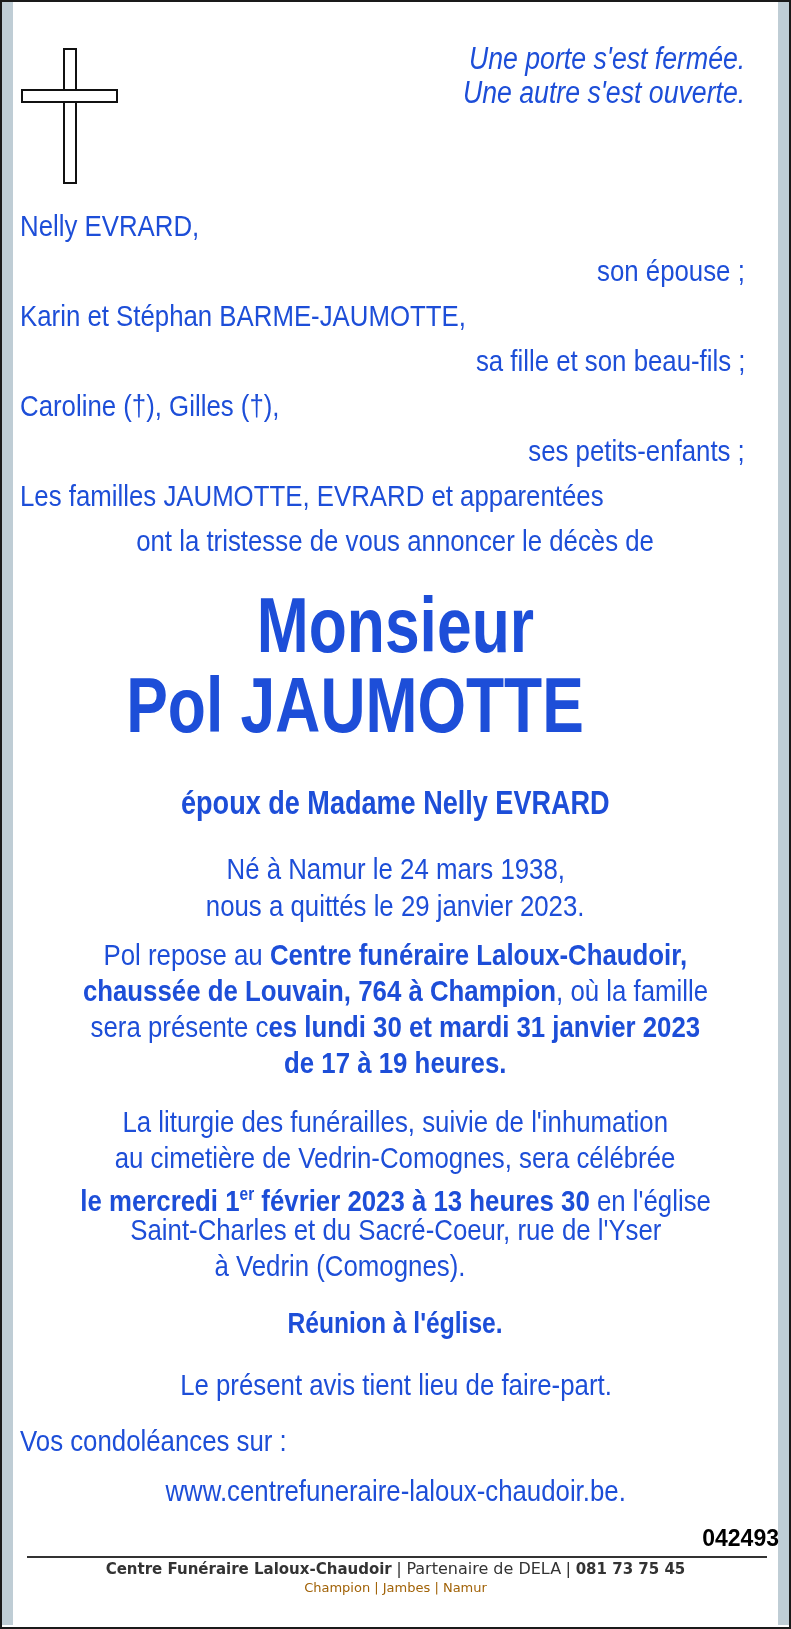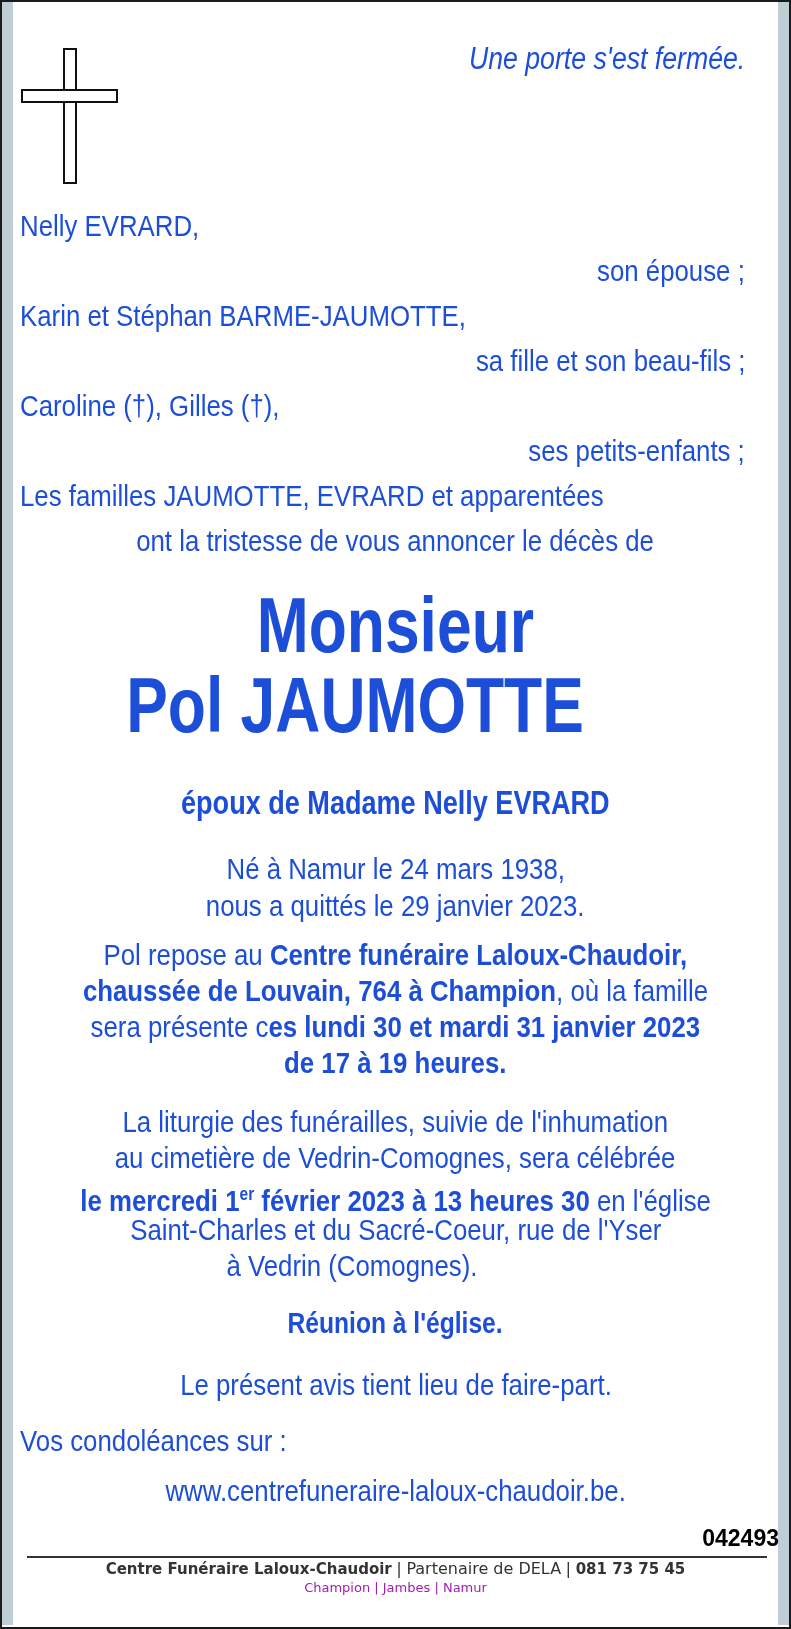--- a/index.html
+++ b/index.html
@@ -22,38 +22,39 @@
   .quote { font-style: italic; font-size: 31px; line-height: 34px; }
   .body { font-size: 30px; line-height: 34px; }
   .big { font-weight: bold; font-size: 78px; line-height: 82px; }
   .sub { font-weight: bold; font-size: 33px; line-height: 36px; }
   b { font-weight: bold; }
 
   .rule { position: absolute; left: 27px; top: 1556px; width: 740px; height: 2px; background: #333; }
   .foot1 { position: absolute; left: 0; top: 1559px; width: 791px; text-align: center; font-family: "DejaVu Sans", sans-serif; font-size: 15px; color: #222; white-space: nowrap; }
   .foot1 .fb { font-weight: bold; color: #333; }
   .foot1 .fs { font-size: 16px; color: #333; }
-  .foot2 { position: absolute; left: 0; top: 1580px; width: 791px; text-align: center; font-family: "DejaVu Sans", sans-serif; font-size: 13px; color: #a21caf; white-space: nowrap; }
+  .foot2 { position: absolute; left: 0; top: 1580px; width: 791px; text-align: center; font-family: "DejaVu Sans", sans-serif; font-size: 13px; color: #a16207; white-space: nowrap; }
   .ref { position: absolute; right: 12px; top: 1525px; font-family: "Liberation Sans", sans-serif; font-size: 23px; color: #000; font-weight: bold; }
 </style>
 </head>
 <body>
 
 <div class="frame"></div>
 <div class="strip-left"></div>
 <div class="strip-right"></div>
 
 <div>
   <div class="cross-v"></div>
   <div class="cross-h"></div>
   <div class="cross-fill"></div>
 </div>
 
 <div class="t quote right" style="right:46px; top:42px; width:520px;">
   <div><span class="cond" style="transform:scaleX(0.86); transform-origin:right top;">Une porte s'est fermée.</span></div>
+  <div><span class="cond" style="transform:scaleX(0.86); transform-origin:right top;">Une autre s'est ouverte.</span></div>
 </div>
 
 <div class="t body" style="left:20px; top:209px;"><span class="cond" style="transform:scaleX(0.86);">Nelly EVRARD,</span></div>
 <div class="t body right" style="right:46px; top:254px;"><span class="cond" style="transform:scaleX(0.86); transform-origin:right top;">son épouse ;</span></div>
 <div class="t body" style="left:20px; top:299px;"><span class="cond" style="transform:scaleX(0.86);">Karin et Stéphan BARME-JAUMOTTE,</span></div>
 <div class="t body right" style="right:46px; top:344px;"><span class="cond" style="transform:scaleX(0.86); transform-origin:right top;">sa fille et son beau-fils ;</span></div>
 <div class="t body" style="left:20px; top:389px;text-decoration:underline;"><span class="cond" style="transform:scaleX(0.86);">Caroline (†), Gilles (†),</span></div>
 <div class="t body right" style="right:46px; top:434px;"><span class="cond" style="transform:scaleX(0.86); transform-origin:right top;">ses petits-enfants ;</span></div>
 <div class="t body" style="left:20px; top:479px;"><span class="cond" style="transform:scaleX(0.86);">Les familles JAUMOTTE, EVRARD et apparentées</span></div>
 <div class="t body center" style="left:0; width:791px; top:524px;"><span class="cond" style="transform:scaleX(0.86); transform-origin:center top;">ont la tristesse de vous annoncer le décès de</span></div>
@@ -67,21 +68,21 @@
 
 <div class="t body center" style="left:0; width:791px; top:938px;"><span class="cond" style="transform:scaleX(0.86); transform-origin:center top;"><span>Pol repose au </span><b>Centre funéraire Laloux-Chaudoir,</b></span></div>
 <div class="t body center" style="left:0; width:791px; top:974px;"><span class="cond" style="transform:scaleX(0.86); transform-origin:center top;"><b>chaussée de Louvain, 764 à Champion</b><span>, où la famille</span></span></div>
 <div class="t body center" style="left:0; width:791px; top:1010px;"><span class="cond" style="transform:scaleX(0.86); transform-origin:center top;"><span>sera présente c</span><b>es lundi 30 et mardi 31 janvier 2023</b></span></div>
 <div class="t body center" style="left:0; width:791px; top:1046px;"><span class="cond" style="transform:scaleX(0.86); transform-origin:center top;"><b>de 17 à 19 heures.</b></span></div>
 
 <div class="t body center" style="left:0; width:791px; top:1105px;"><span class="cond" style="transform:scaleX(0.86); transform-origin:center top;">La liturgie des funérailles, suivie de l'inhumation</span></div>
 <div class="t body center" style="left:0; width:791px; top:1141px;"><span class="cond" style="transform:scaleX(0.86); transform-origin:center top;">au cimetière de Vedrin-Comognes, sera célébrée</span></div>
 <div class="t body center" style="left:0; width:791px; top:1177px;"><span class="cond" style="transform:scaleX(0.86); transform-origin:center top;"><b><span>le mercredi 1</span><sup style="font-size:18px;">er</sup><span> février 2023 à 13 heures 30</span></b><span> en l'église</span></span></div>
 <div class="t body center" style="left:0; width:791px; top:1213px;"><span class="cond" style="transform:scaleX(0.86); transform-origin:center top;">Saint-Charles et du Sacré-Coeur, rue de l'Yser</span></div>
-<div class="t body center" style="left:0; width:679px; top:1249px;padding-left:12px;"><span class="cond" style="transform:scaleX(0.86); transform-origin:center top;">à Vedrin (Comognes).</span></div>
+<div class="t body center" style="left:0; width:679px; top:1249px;"><span class="cond" style="transform:scaleX(0.86); transform-origin:center top;">à Vedrin (Comognes).</span></div>
 
 <div class="t body center" style="left:0; width:791px; top:1306px;"><span class="cond" style="transform:scaleX(0.82); transform-origin:center top; font-weight:bold;">Réunion à l'église.</span></div>
 <div class="t body center" style="left:0; width:791px; top:1368px;"><span class="cond" style="transform:scaleX(0.86); transform-origin:center top;">Le présent avis tient lieu de faire-part.</span></div>
 
 <div class="t body" style="left:20px; top:1424px;"><span class="cond" style="transform:scaleX(0.86);">Vos condoléances sur :</span></div>
 <div class="t body center" style="left:0; width:791px; top:1474px;"><span class="cond" style="transform:scaleX(0.86); transform-origin:center top;">www.centrefuneraire-laloux-chaudoir.be.</span></div>
 
 <div class="ref">042493</div>
 
 <div class="rule"></div>

